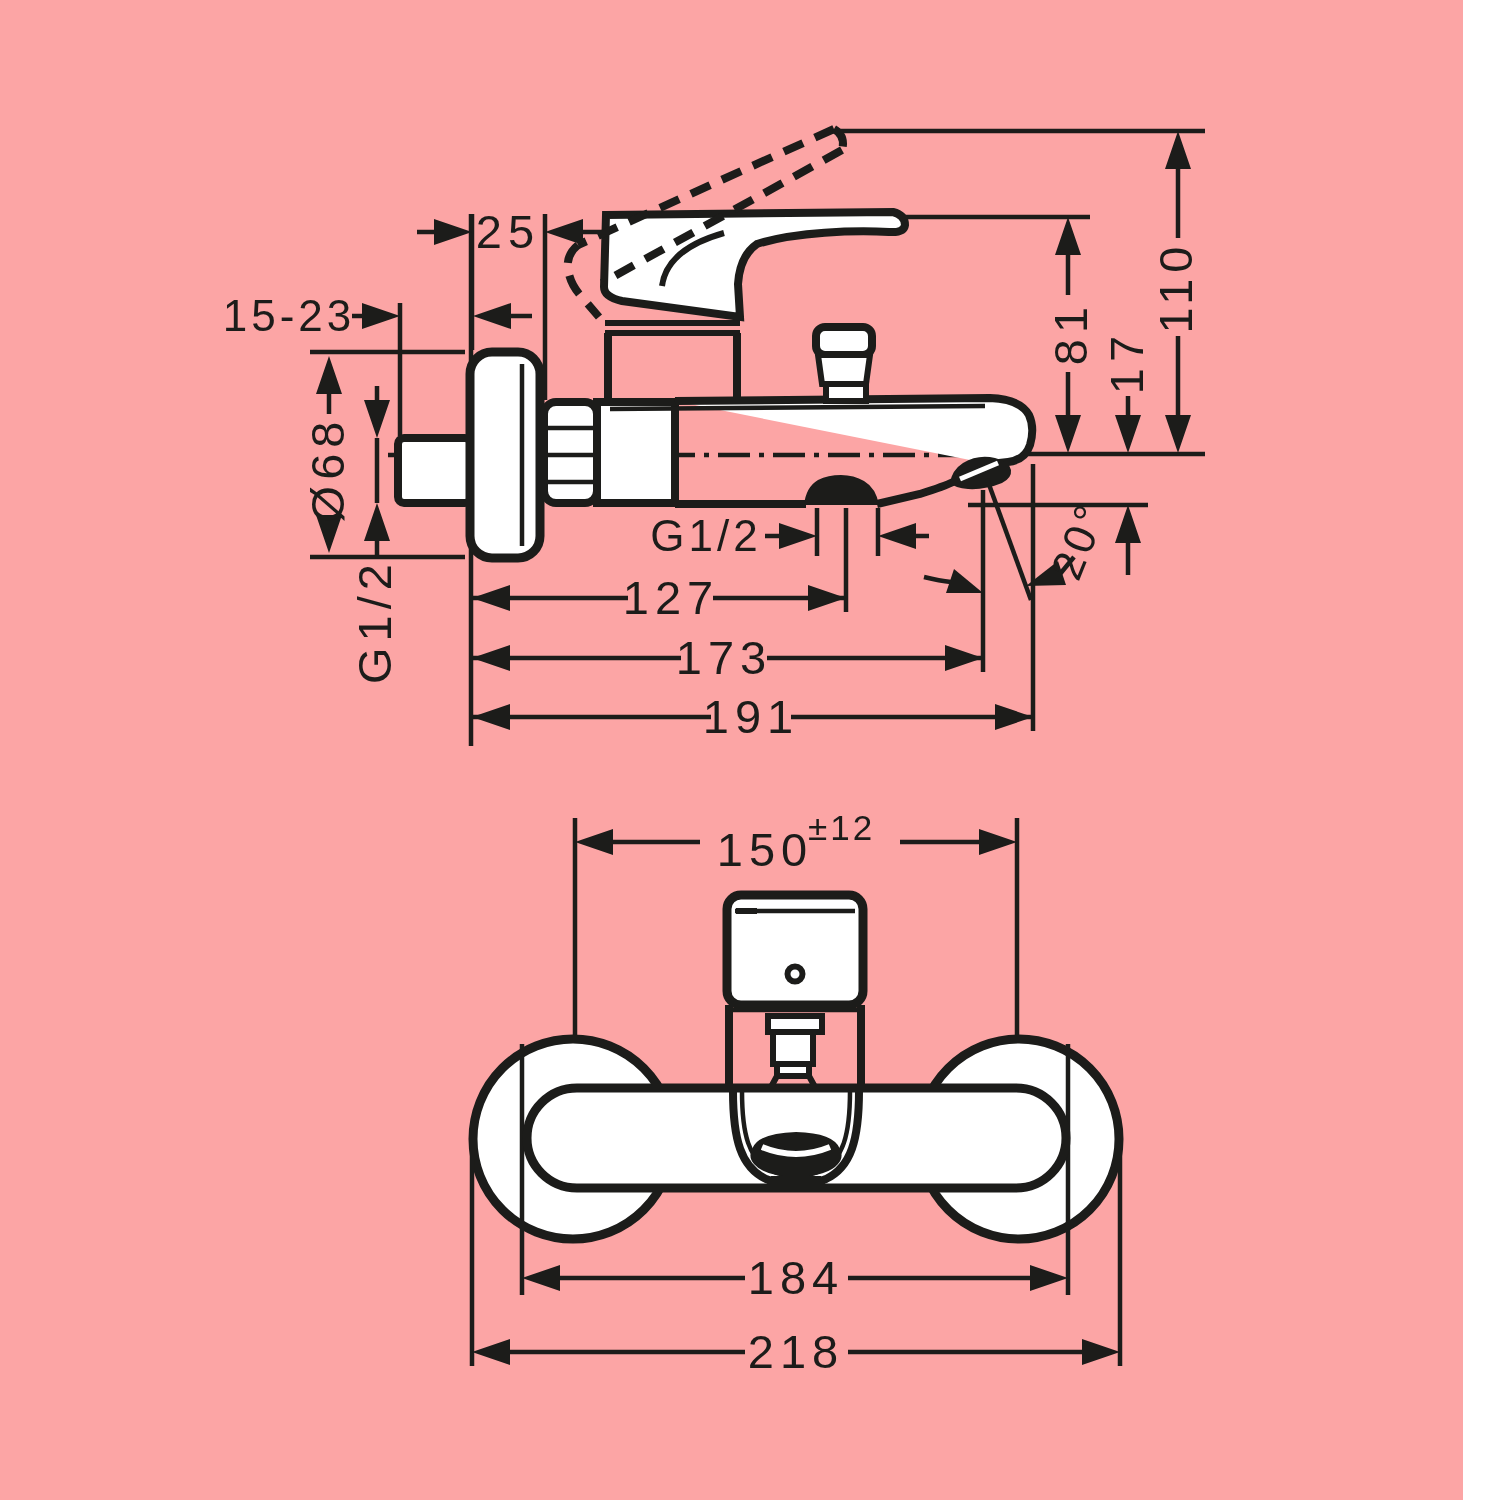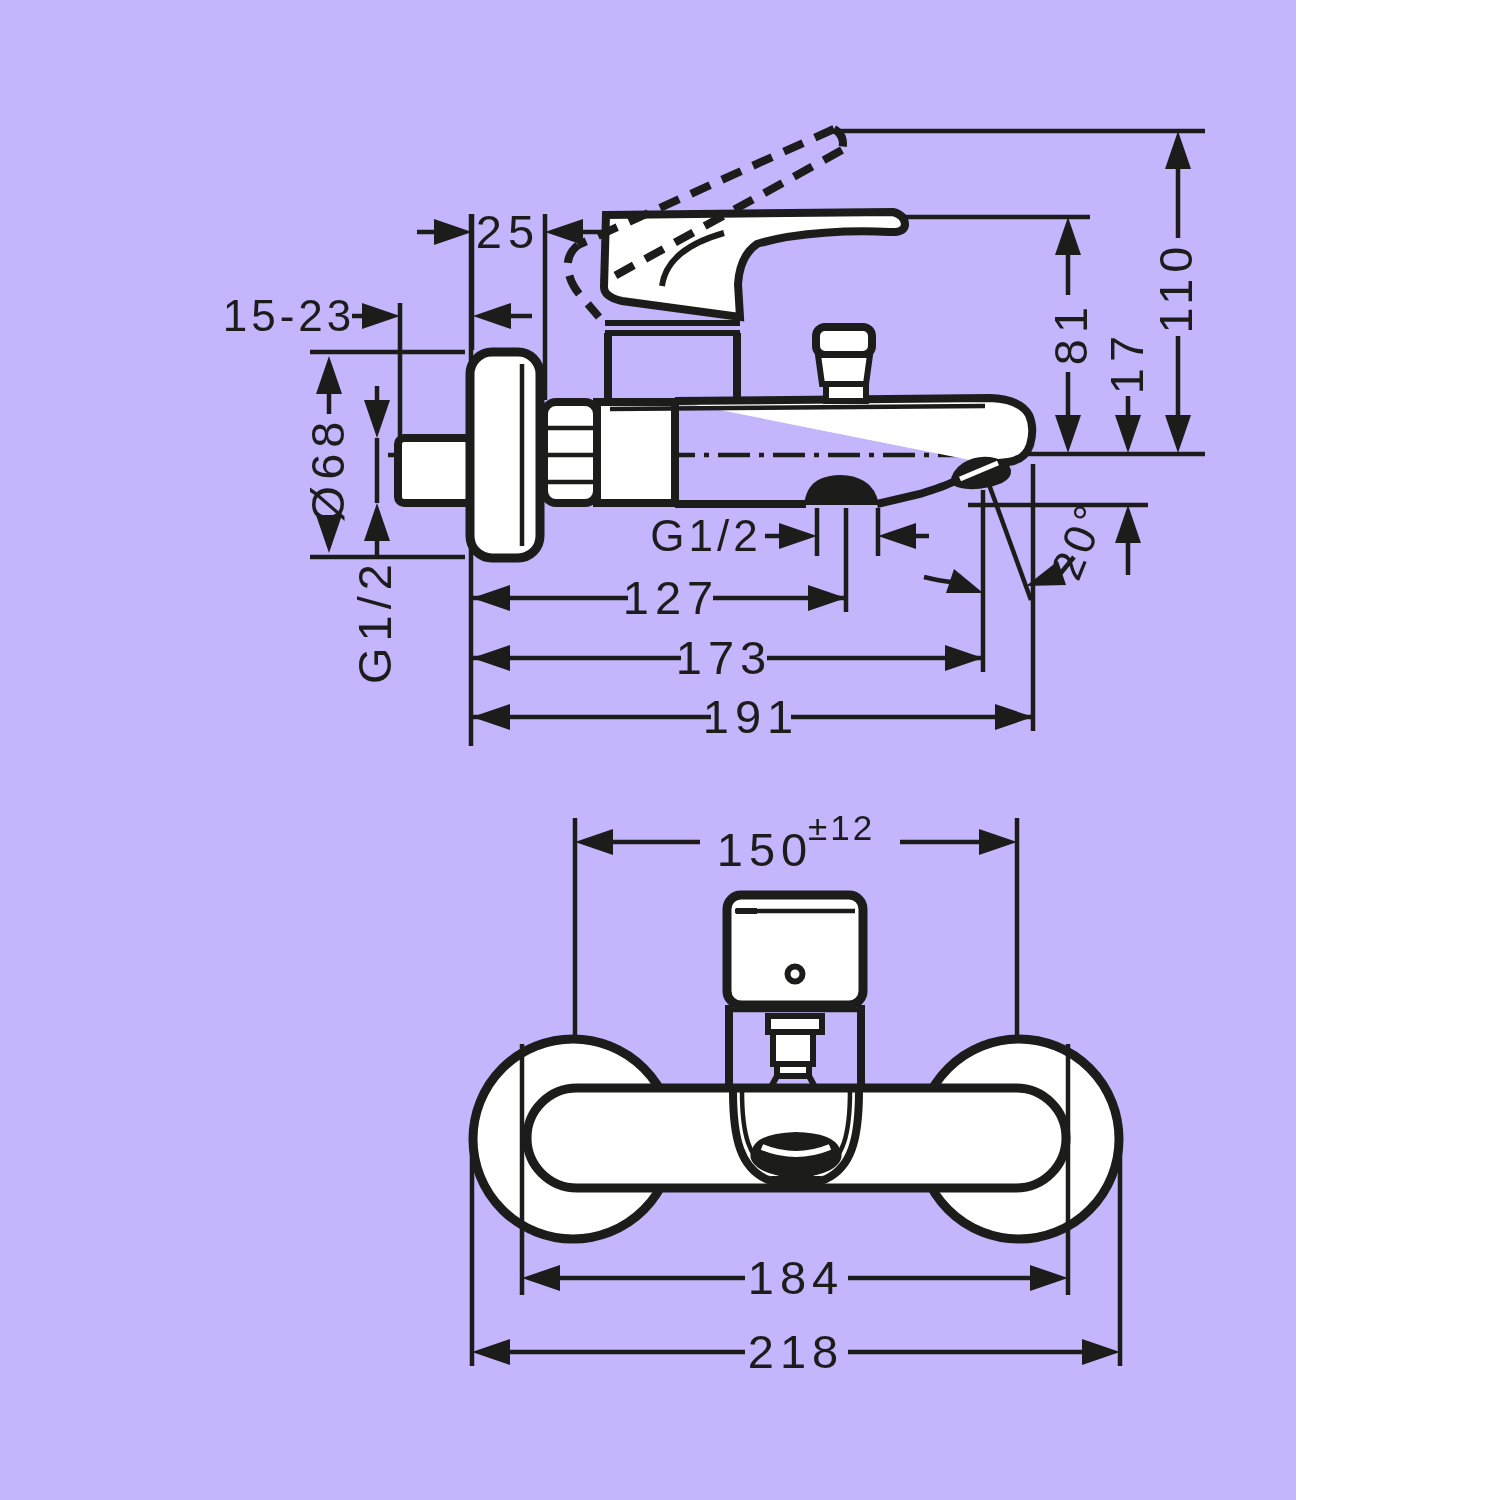--- a/index.html
+++ b/index.html
@@ -1,16 +1,16 @@
 <!DOCTYPE html>
 <html><head>
 <meta charset="utf-8">
 <style>
   html,body{margin:0;padding:0;background:#ffffff;}
-  .stage{position:relative;width:1296px;height:1500px;background:#c4b5fd;overflow:hidden;}
+  .stage{position:relative;width:1463px;height:1500px;background:#fca5a5;overflow:hidden;}
   svg{position:absolute;left:0;top:0;}
   text{font-family:"Liberation Sans","DejaVu Sans",sans-serif;fill:#1c1c1a;}
   .dimtxt{font-size:47px;letter-spacing:6px;}
   .dimtxt-s{font-size:44px;letter-spacing:4px;}
   .suptxt{font-size:35px;letter-spacing:3px;}
   .ln{stroke:#1c1c1a;fill:none;}
   .thin{stroke-width:4.5;}
   .mid{stroke-width:6;}
   .thick{stroke-width:8;}
   .xthick{stroke-width:9;}

